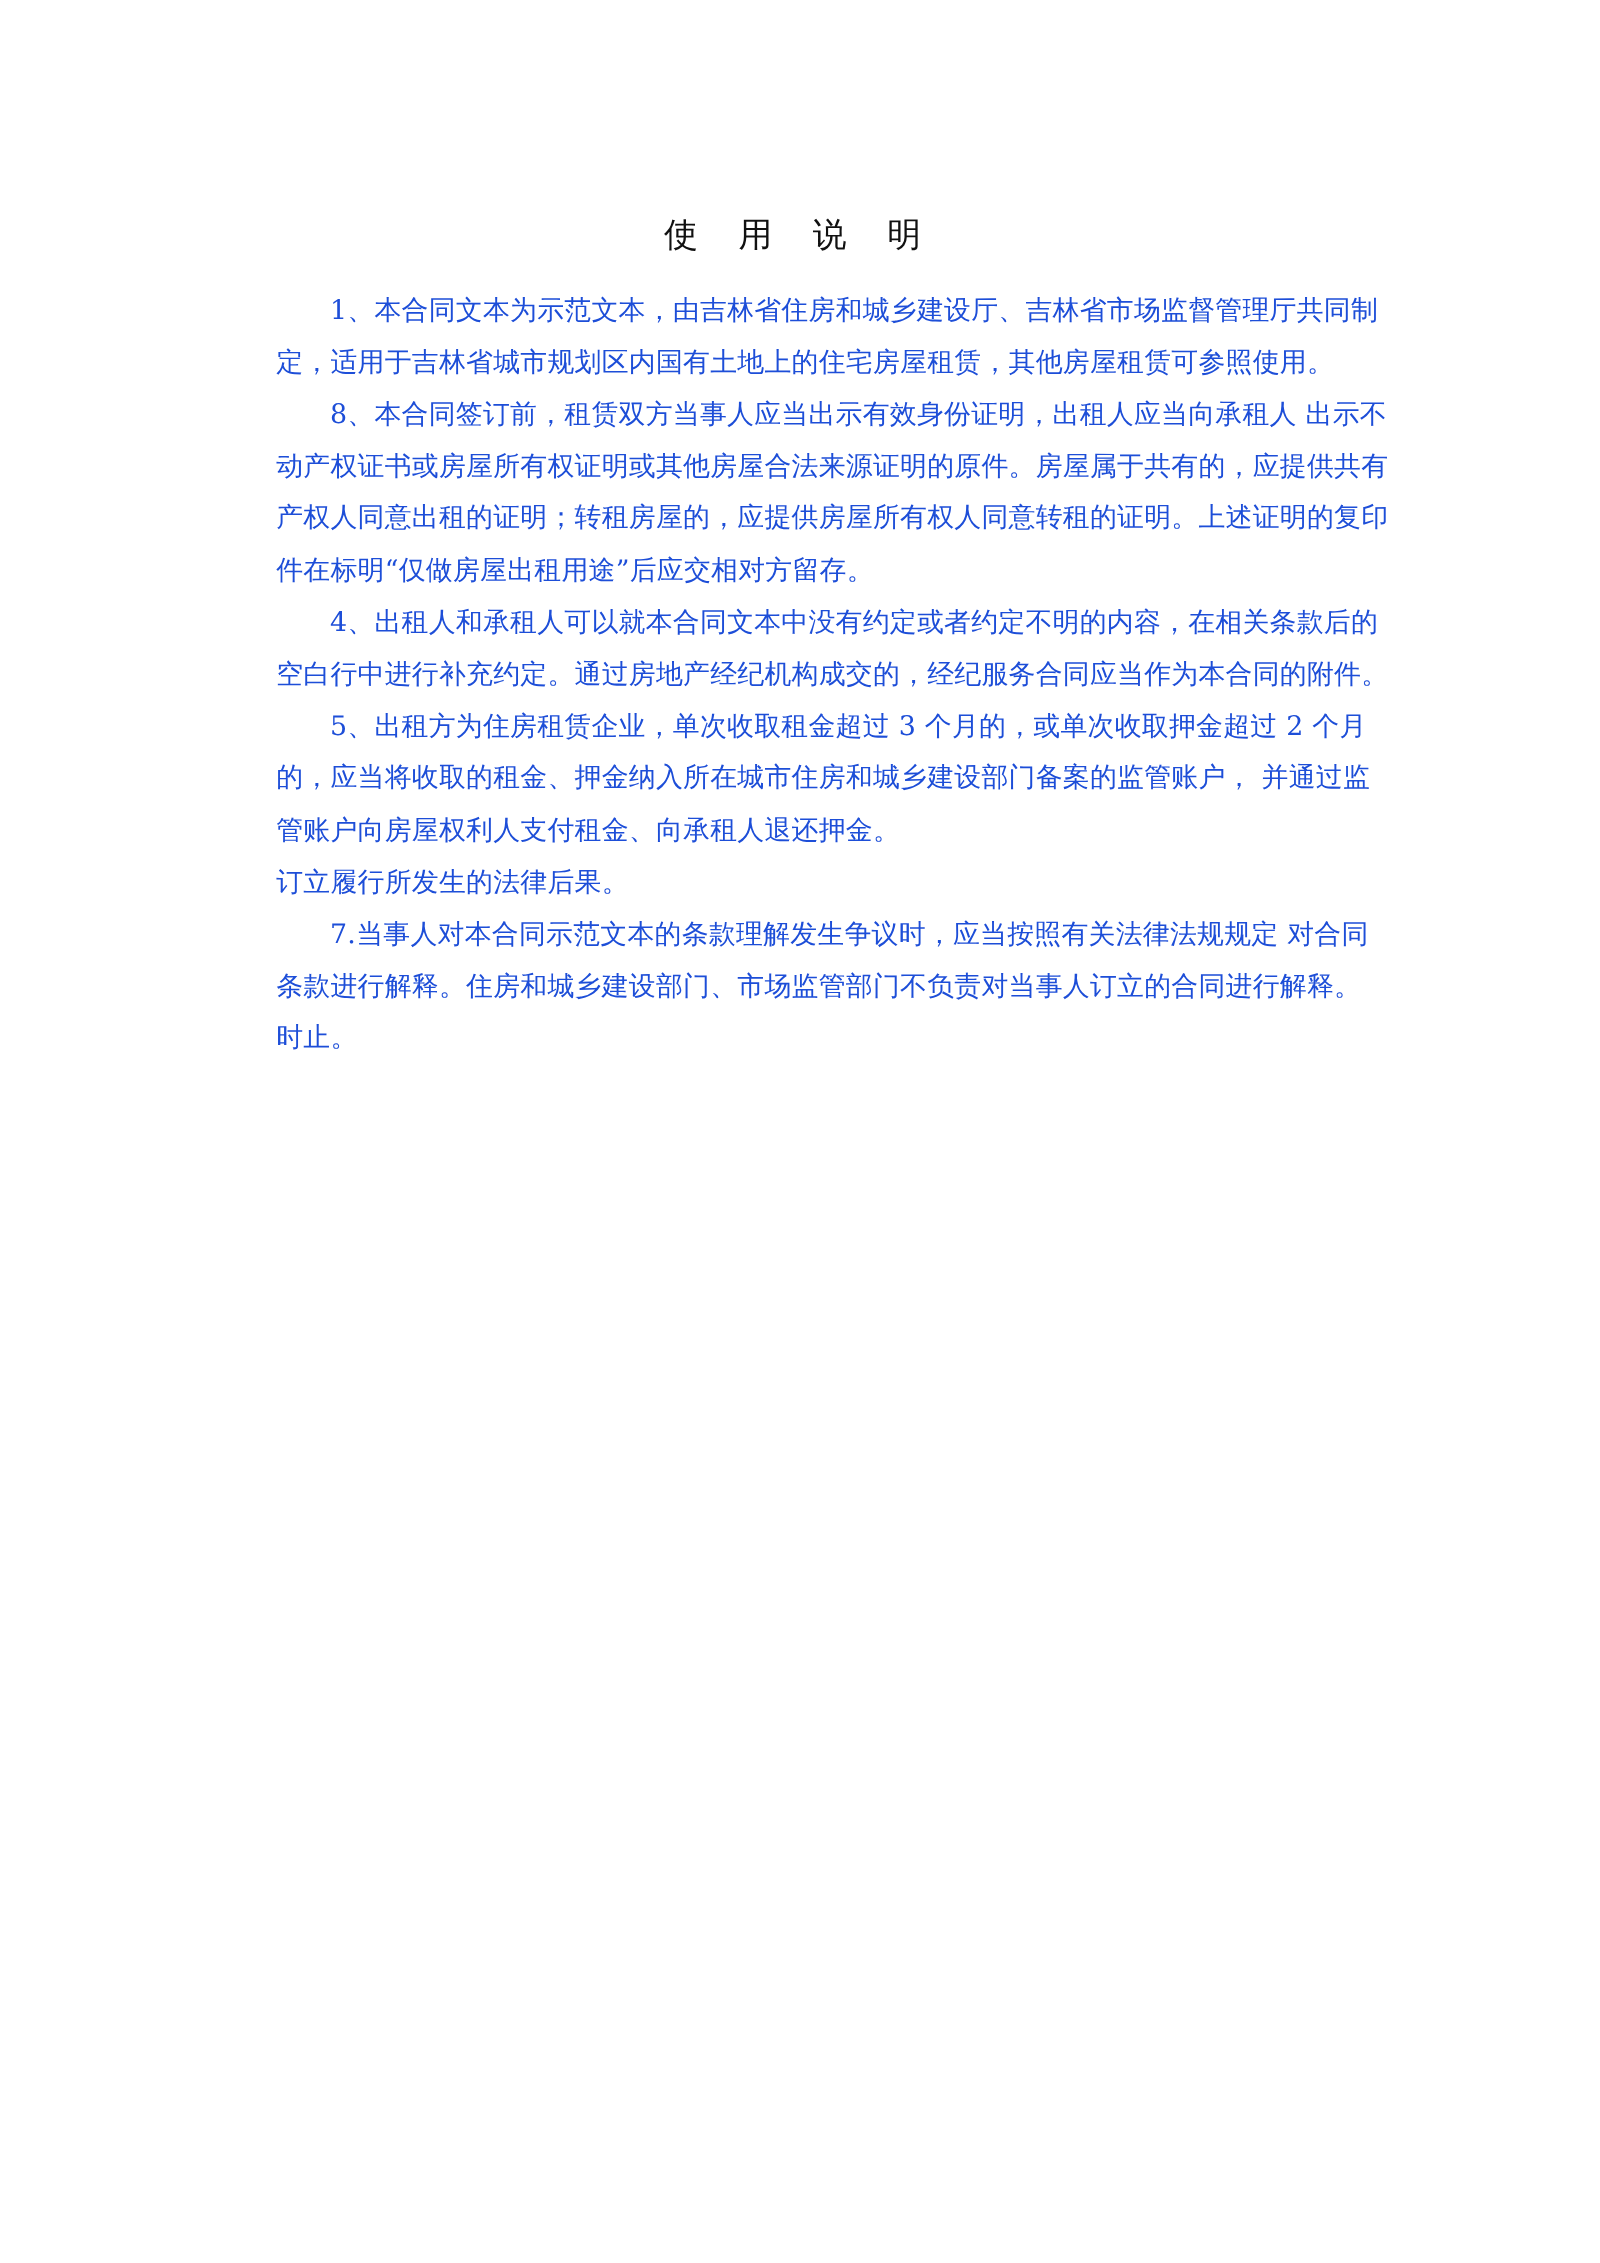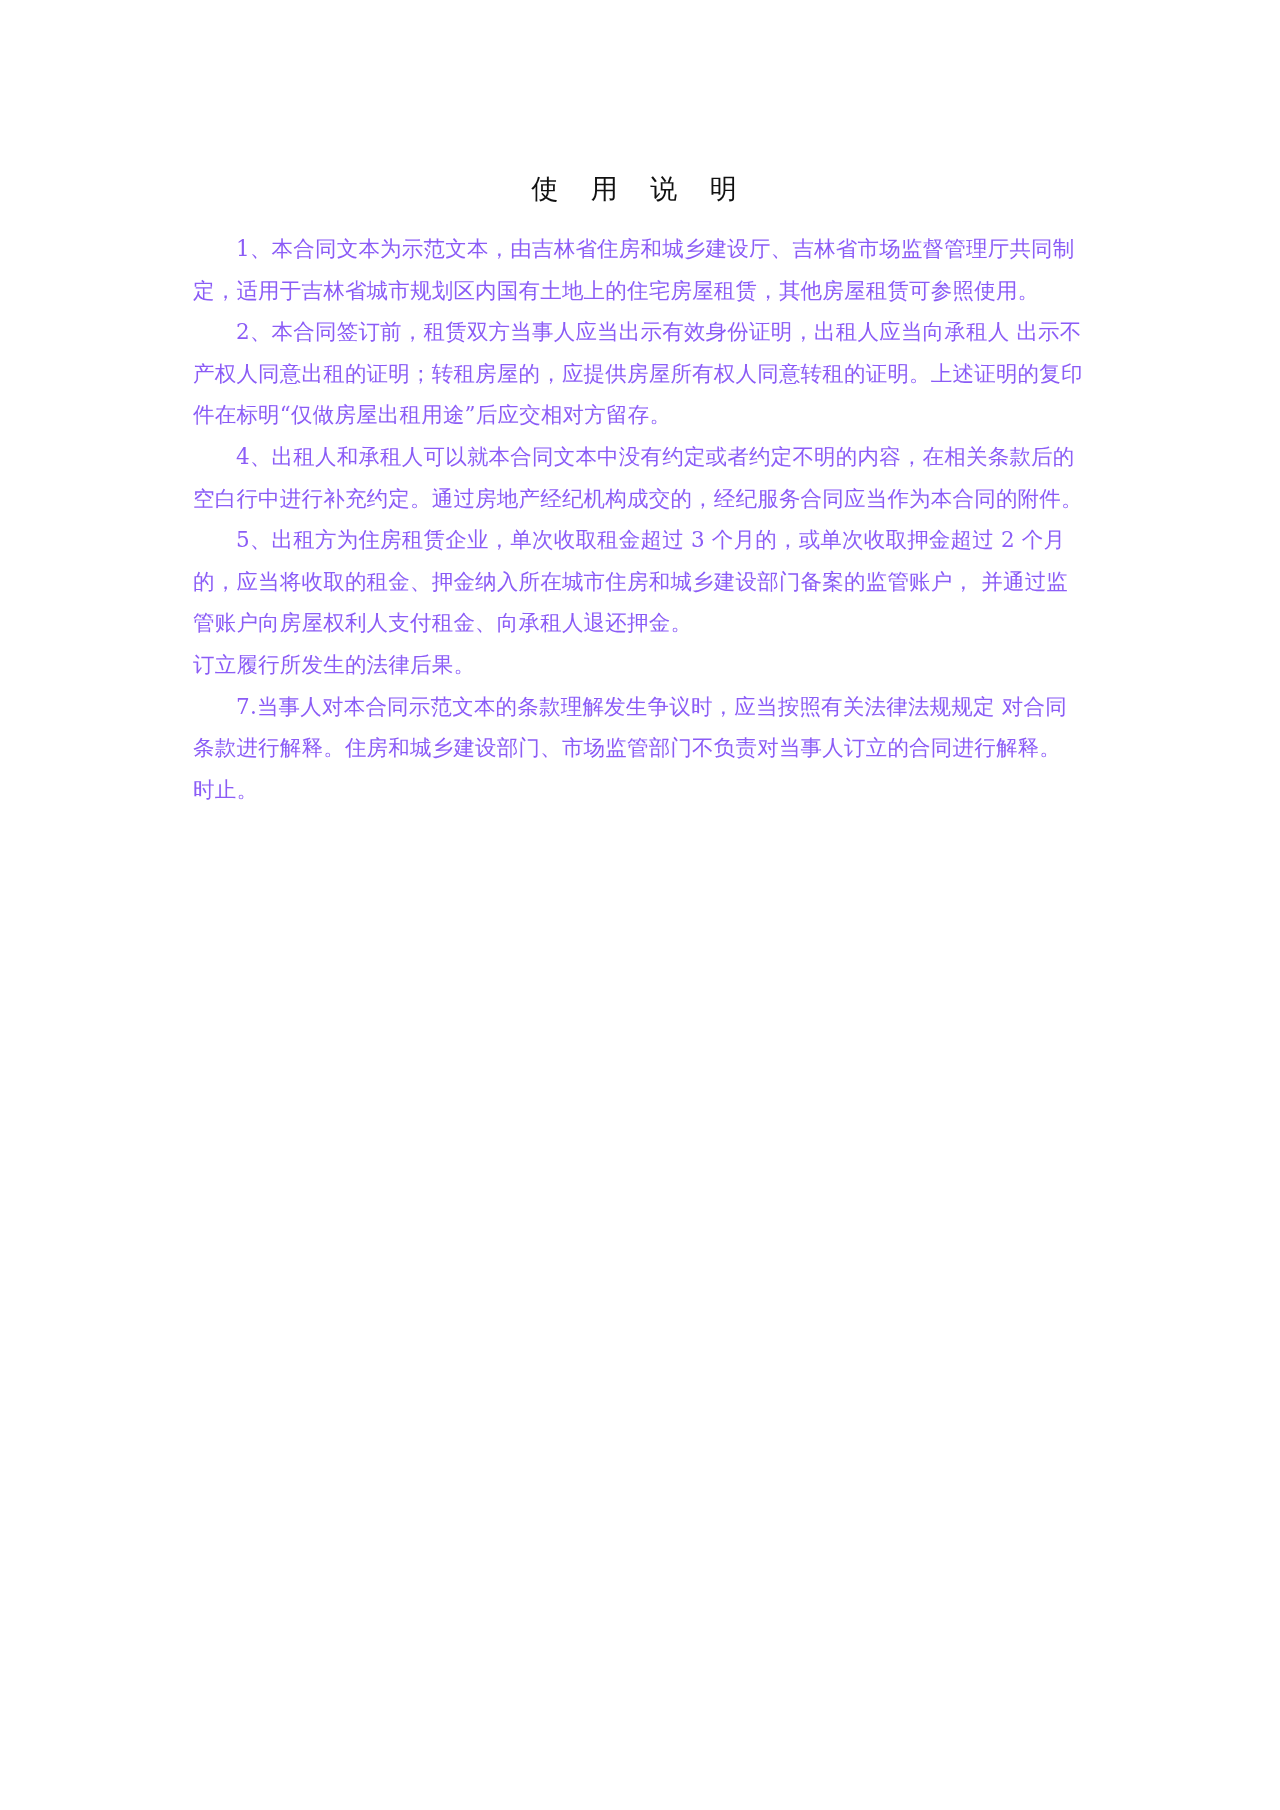--- a/index.html
+++ b/index.html
@@ -41,41 +41,43 @@
       top: 228px;
       width: 900px;
     }
     .line {
       display: block;
       height: 41.6px;
       line-height: 41.6px;
       font-size: 21.5px;
       white-space: nowrap;
       letter-spacing: 0.2px;
-      color: #8b5cf6;
+      color: #1d4ed8;
+      margin-left: 28px;
     }
     .line.indent {
       padding-left: 43px;
     }
   </style>
 </head>
 <body>
 
 <div class="page">
   <div class="title">使 用 说 明</div>
 
   <div class="body">
 
     <div>
       <span class="line indent">1、本合同文本为示范文本，由吉林省住房和城乡建设厅、吉林省市场监督管理厅共同制</span>
       <span class="line">定，适用于吉林省城市规划区内国有土地上的住宅房屋租赁，其他房屋租赁可参照使用。</span>
     </div>
 
     <div>
-      <span class="line indent">2、本合同签订前，租赁双方当事人应当出示有效身份证明，出租人应当向承租人 出示不</span>
+      <span class="line indent">8、本合同签订前，租赁双方当事人应当出示有效身份证明，出租人应当向承租人 出示不</span>
+      <span class="line">动产权证书或房屋所有权证明或其他房屋合法来源证明的原件。房屋属于共有的，应提供共有</span>
       <span class="line">产权人同意出租的证明；转租房屋的，应提供房屋所有权人同意转租的证明。上述证明的复印</span>
       <span class="line">件在标明“仅做房屋出租用途”后应交相对方留存。</span>
     </div>
 
 
     <div>
       <span class="line indent">4、出租人和承租人可以就本合同文本中没有约定或者约定不明的内容，在相关条款后的</span>
       <span class="line">空白行中进行补充约定。通过房地产经纪机构成交的，经纪服务合同应当作为本合同的附件。</span>
     </div>
 

